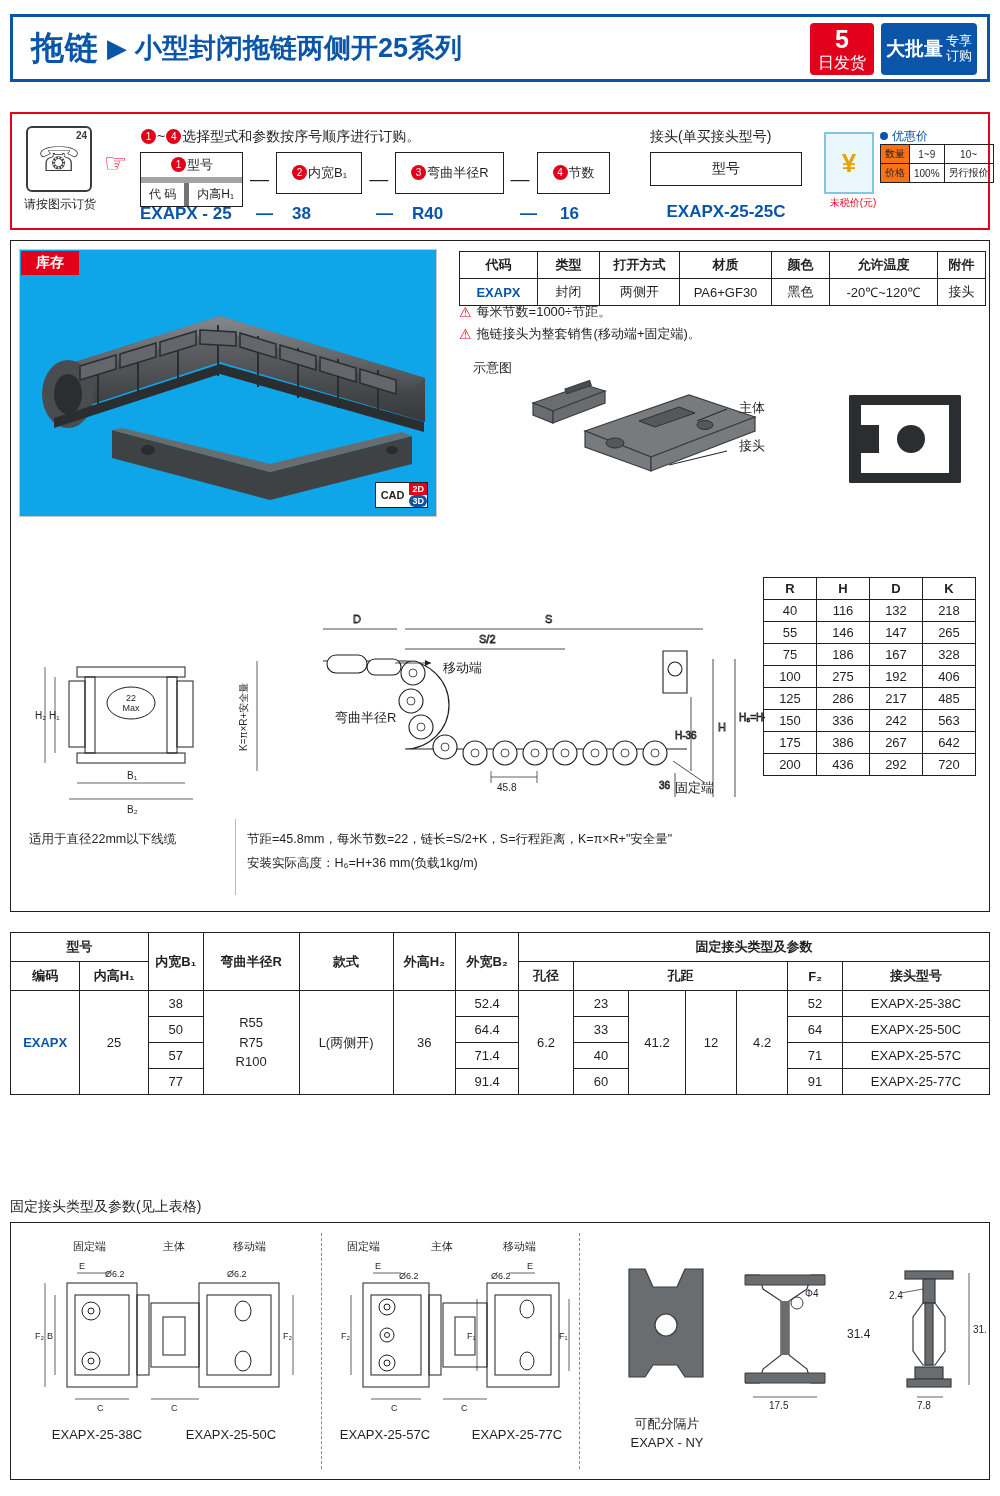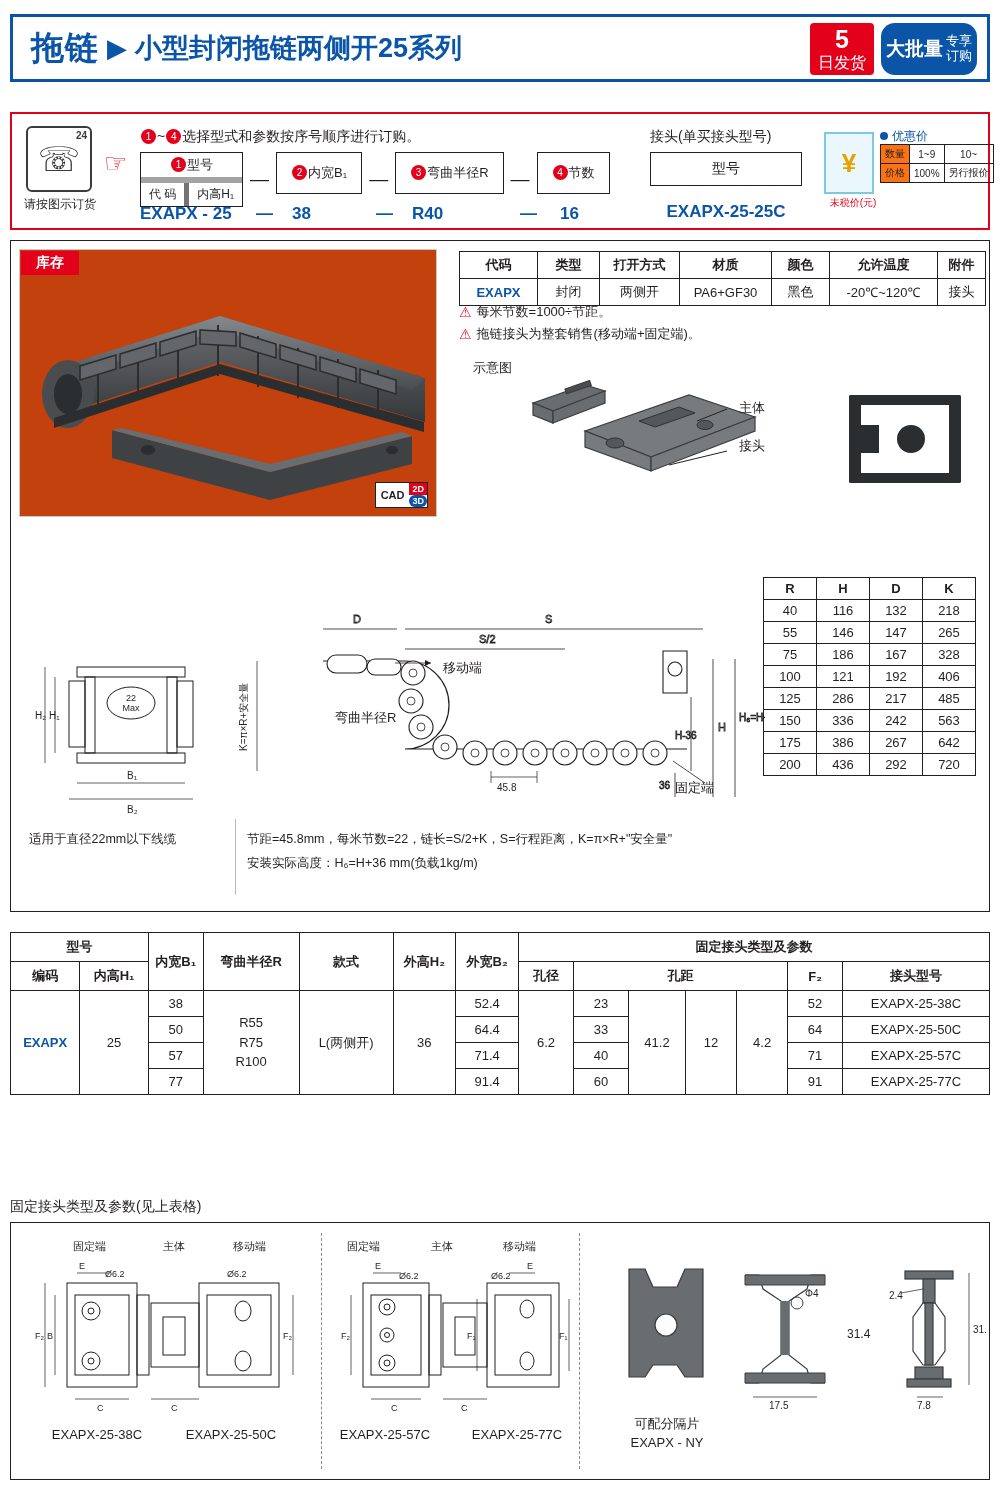--- a/index.html
+++ b/index.html
@@ -30,21 +30,21 @@
   .hdr-badges { position: absolute; right: 10px; top: 6px; display: flex; gap: 7px; }
   .badge-red {
     width: 64px; height: 52px; background: #e2001a; color: #fff;
     border-radius: 4px; display: flex; flex-direction: column;
     align-items: center; justify-content: center; line-height: 1;
   }
   .badge-red .big { font-size: 25px; font-weight: bold; }
   .badge-red .small { font-size: 16px; margin-top: 3px; }
   .badge-blue {
     width: 96px; height: 52px; background: #0a55a8; color: #fff;
-    border-radius: 14px; display: flex; align-items: center; justify-content: center;
+    border-radius: 4px; display: flex; align-items: center; justify-content: center;
     gap: 3px; padding: 0 4px;
   }
   .badge-blue .bb1 { font-size: 19px; font-weight: bold; line-height: 1.05; }
   .badge-blue .bb2 { font-size: 13px; line-height: 1.15; text-align: left; }
 
   
   .orderbox {
     position: absolute; left: 10px; top: 112px; width: 980px; height: 118px;
     border: 2px solid #e2001a; background: #fff;
   }
@@ -110,21 +110,21 @@
     position: absolute; left: 10px; top: 240px; width: 980px; height: 672px;
     border: 1px solid #231f20; background: #fff;
   }
   .stock-tag {
     position: absolute; left: 10px; top: 10px; width: 58px; height: 24px;
     background: #e2001a; color: #fff; font-size: 14px; font-weight: bold;
     display: flex; align-items: center; justify-content: center;
   }
   .photo-frame {
     position: absolute; left: 8px; top: 8px; width: 418px; height: 268px;
-    border: 1px solid #c9c9c9; background: #c2410c;
+    border: 1px solid #c9c9c9; background: #0ea5e9;
   }
   .cad-badge {
     position:absolute; right:8px; bottom:8px; display:flex; align-items:center;
     border:1px solid #231f20; background:#fff; font-size:11px; font-weight:bold;
   }
   .cad-badge .t { padding: 3px 5px; }
   .cad-badge .d { display:flex; flex-direction:column; }
   .cad-badge .d span { background:#e2001a; color:#fff; font-size:9px; padding:1px 3px; }
   .cad-badge .d span:last-child { background:#0a55a8;border-radius:6px; }
 
@@ -527,21 +527,21 @@
             <td>265</td>
           </tr>
       <tr>
             <td>75</td>
             <td>186</td>
             <td>167</td>
             <td>328</td>
           </tr>
       <tr>
             <td>100</td>
-            <td>121</td>
+            <td>275</td>
             <td>192</td>
             <td>406</td>
           </tr>
       <tr>
             <td>125</td>
             <td>286</td>
             <td>217</td>
             <td>485</td>
           </tr>
       <tr>

